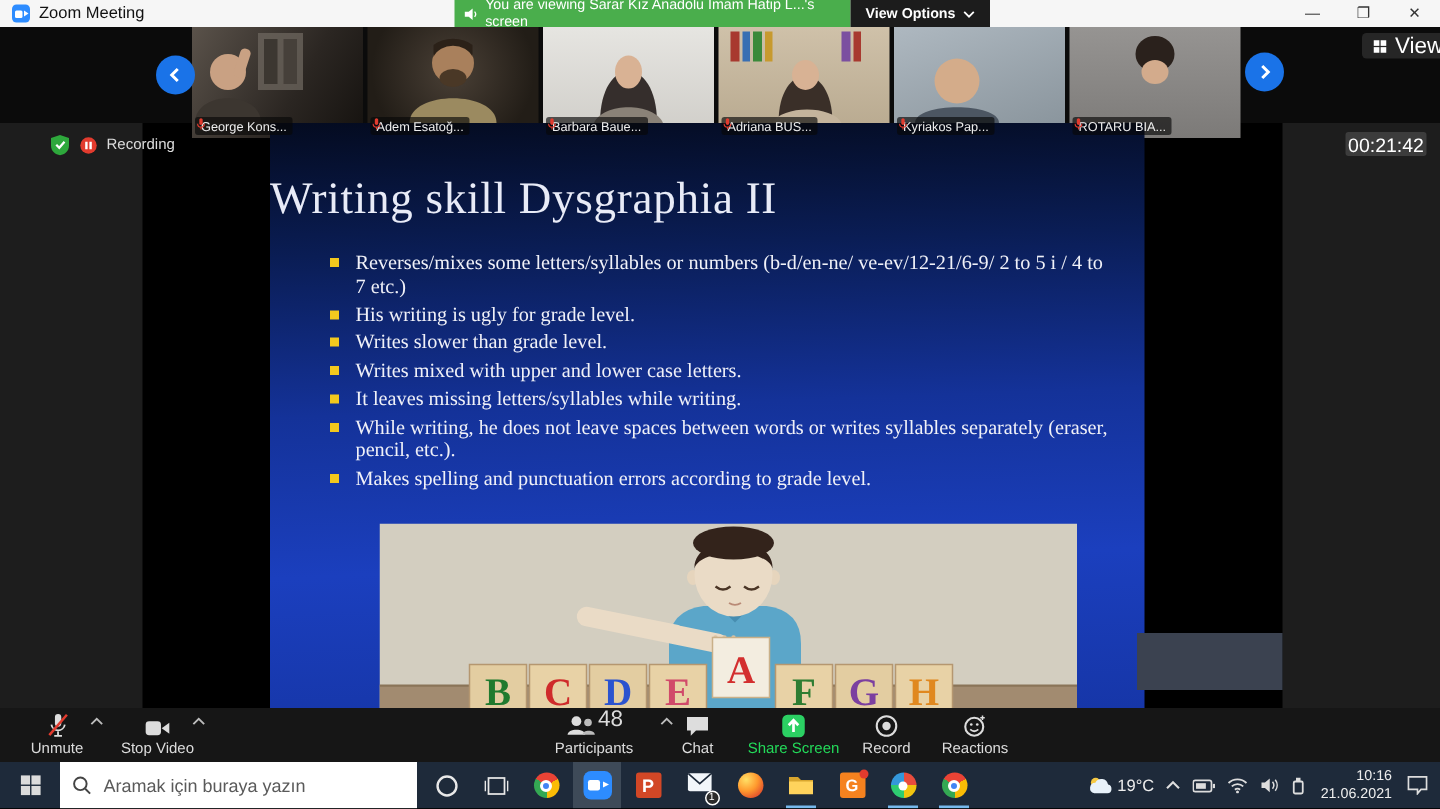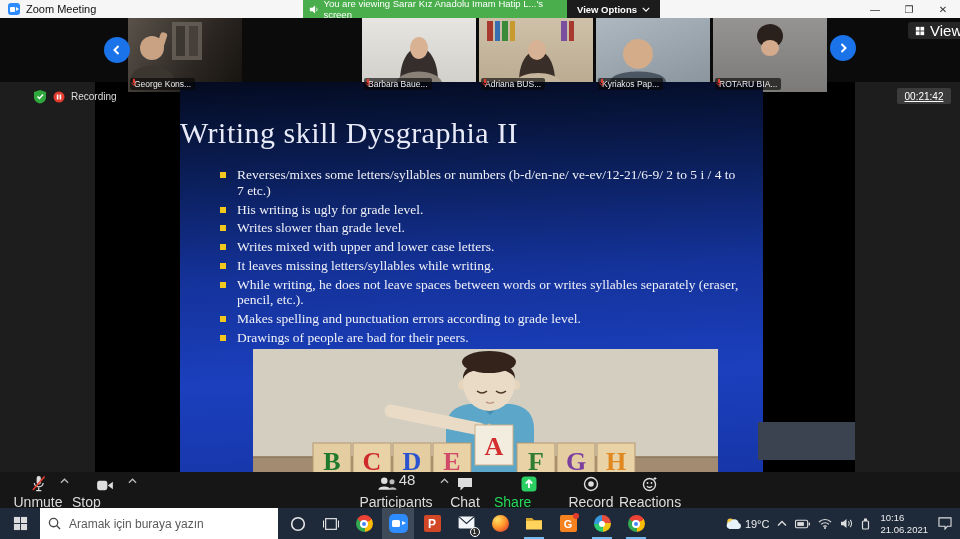--- a/index.html
+++ b/index.html
@@ -37,40 +37,40 @@
     display:flex; align-items:center; justify-content:center; cursor:pointer; z-index:3; }
   .view-btn { position:absolute; left:908px; top:22px; height:17px; padding:0 7px; background:#262626;
     border-radius:3px; color:#fff; font-size:15px; display:flex; align-items:center; gap:5px; cursor:pointer; }
 
   
   .panel-left  { position:absolute; left:0; top:82px; width:95px; height:390px; background:#1d1d1d; }
   .panel-right { position:absolute; left:855px; top:82px; width:105px; height:390px; background:#1d1d1d; }
   .rec-row { position:absolute; left:33px; top:89px; display:flex; align-items:center; gap:6px; z-index:4; }
   .rec-row span { color:#ddd; font-size:10px; }
   .timer { position:absolute; left:897px; top:88px; width:54px; height:16px; background:#3c3c3c;
-    border-radius:2px; color:#fff; font-size:10px; display:flex; align-items:center; justify-content:center;text-decoration:underline; }
+    border-radius:2px; color:#fff; font-size:13px; display:flex; align-items:center; justify-content:center; }
 
   
   .slide { position:absolute; left:180px; top:82px; width:583px; height:390px;
     background:linear-gradient(178deg,#040b20 0%, #0a1d55 22%, #143299 48%, #1b3fbe 74%, #1636a8 100%);
     overflow:hidden; }
   .slide-title { margin-top:34px; color:#e8ebf7; font-size:30px;
     font-family:"Liberation Serif","DejaVu Serif",serif; letter-spacing:.5px; }
   .bullets { list-style:none; margin:17px 18px 0 40px; }
   .bullets li { display:flex; gap:11px; margin-bottom:3px; color:#f0f1f8; font-size:13.5px;
     line-height:1.17; font-family:"Liberation Serif","DejaVu Serif",serif; }
   .bullet-sq { flex:0 0 6px; width:6px; height:6px; margin-top:5px; background:#f2c81e; }
   .illus { position:absolute; left:73px; top:267px; width:465px; height:123px; }
   .overlay-rect { position:absolute; left:758px; top:422px; width:97px; height:38px;
     background:#3b4250; z-index:5; }
 
   
   .toolbar { position:absolute; left:0; top:472px; width:960px; height:36px; background:#161616; z-index:6; }
   .ctrl { position:absolute; top:3px; display:flex; flex-direction:column; align-items:center; cursor:pointer; }
-  .ctrl .lbl { color:#dcdcdc; font-size:14px; margin-top:2px; }
+  .ctrl .lbl { color:#dcdcdc; font-size:10px; margin-top:2px; }
   .ctrl .ico { height:17px; display:flex; align-items:flex-end; }
   .chev { position:absolute; top:6px; }
   .share .lbl { color:#23d959; }
   .pcount { color:#dcdcdc; font-size:15px; margin:-8px 0 0 2px; }
 
   
   .taskbar { position:absolute; left:0; top:508px; width:960px; height:31px; background:#1e2a3a; z-index:7; }
   .start { position:absolute; left:0; top:0; width:40px; height:31px; display:flex; align-items:center;
     justify-content:center; cursor:pointer; }
   .searchbox { position:absolute; left:40px; top:0; width:238px; height:31px; background:#fff;
@@ -104,21 +104,21 @@
     display:flex; align-items:center; justify-content:center; }
   .paint-in { width:6px; height:6px; background:#fff; border-radius:50%; }
   .mail-wrap { position:relative; }
   .badge { position:absolute; right:-5px; bottom:-4px; width:10px; height:10px; border-radius:50%;
     background:#2b2b2b; border:1px solid #fff; color:#fff; font-size:7px; display:flex;
     align-items:center; justify-content:center; }
   .tray { position:absolute; right:0; top:0; height:31px; display:flex; align-items:center; }
   .tray-item { display:flex; align-items:center; justify-content:center; height:31px; padding:0 4px;
     cursor:pointer; }
   .temp { color:#eee; font-size:11px; margin-left:2px; }
-  .clock { color:#eee; font-size:9.5px; text-align:left; line-height:1.25; padding:0 6px; cursor:pointer; }
+  .clock { color:#eee; font-size:9.5px; text-align:right; line-height:1.25; padding:0 6px; cursor:pointer; }
 </style>
 </head>
 <body>
 
 <div class="stage">
 
   <div class="titlebar">
     <div class="app-icon"></div>
     <div class="app-title">Zoom Meeting</div>
   </div>
@@ -154,20 +154,35 @@
       </svg>
       <div class="name-tag">
         <svg width="8" height="9" viewBox="0 0 10 12">
           <rect x="3.5" y="1" width="3" height="6" rx="1.5" fill="#e23b2e"></rect>
           <path d="M2 6 a3 3 0 0 0 6 0 M5 9 v2" stroke="#e23b2e" stroke-width="1" fill="none"></path>
         </svg>
         <span>George Kons...</span>
       </div>
     </div>
 
+    <div class="tile" style="left:245px;background:radial-gradient(circle at 50% 40%,#4a4036,#221d17 75%)">
+      <svg width="114" height="64" viewBox="0 0 114 64">
+        <path d="M28 64 C28 42 86 42 86 64 Z" fill="#9b8a60"></path>
+        <circle cx="57" cy="24" r="14" fill="#a9805c"></circle>
+        <path d="M44 20 A14 12 0 0 1 70 20 L70 12 A16 10 0 0 0 44 12 Z" fill="#2b2118"></path>
+        <ellipse cx="57" cy="34" rx="9" ry="6" fill="#4a3826"></ellipse>
+      </svg>
+      <div class="name-tag">
+        <svg width="8" height="9" viewBox="0 0 10 12">
+          <rect x="3.5" y="1" width="3" height="6" rx="1.5" fill="#e23b2e"></rect>
+          <path d="M2 6 a3 3 0 0 0 6 0 M5 9 v2" stroke="#e23b2e" stroke-width="1" fill="none"></path>
+        </svg>
+        <span>Adem Esatoğ...</span>
+      </div>
+    </div>
 
     <div class="tile" style="left:362px;background:linear-gradient(180deg,#e6e5e1,#cfcdc8)">
       <svg width="114" height="64" viewBox="0 0 114 64">
         <path d="M38 64 C38 18 76 18 76 64 Z" fill="#352e2c"></path>
         <ellipse cx="57" cy="30" rx="9" ry="11" fill="#d9b294"></ellipse>
         <path d="M34 64 C40 50 74 50 80 64 Z" fill="#8a8278"></path>
       </svg>
       <div class="name-tag">
         <svg width="8" height="9" viewBox="0 0 10 12">
           <rect x="3.5" y="1" width="3" height="6" rx="1.5" fill="#e23b2e"></rect>
@@ -288,24 +303,20 @@
           <span class="bullet-sq"></span>
           <span>It leaves missing letters/syllables while writing.</span>
         </li>
       <li>
           <span class="bullet-sq"></span>
           <span>While writing, he does not leave spaces between words or writes syllables separately (eraser, pencil, etc.).</span>
         </li>
       <li>
           <span class="bullet-sq"></span>
           <span>Makes spelling and punctuation errors according to grade level.</span>
-        </li>
-      <li>
-          <span class="bullet-sq"></span>
-          <span>Drawings of people are bad for their peers.</span>
         </li>
     </ul>
 
     <svg class="illus" viewBox="0 0 465 123">
       <rect x="0" y="0" width="465" height="123" fill="#d3cec0"></rect>
       <rect x="0" y="108" width="465" height="15" fill="#a28b70"></rect>
       <line x1="0" y1="108" x2="465" y2="108" stroke="#8a7458" stroke-width="1.5"></line>
 
       <path d="M193 123 L193 80 Q193 58 216 55 L258 55 Q281 58 281 80 L281 123 Z" fill="#5ba6c9"></path>
       <path d="M226 55 L237 66 L248 55 Z" fill="#478db0"></path>

